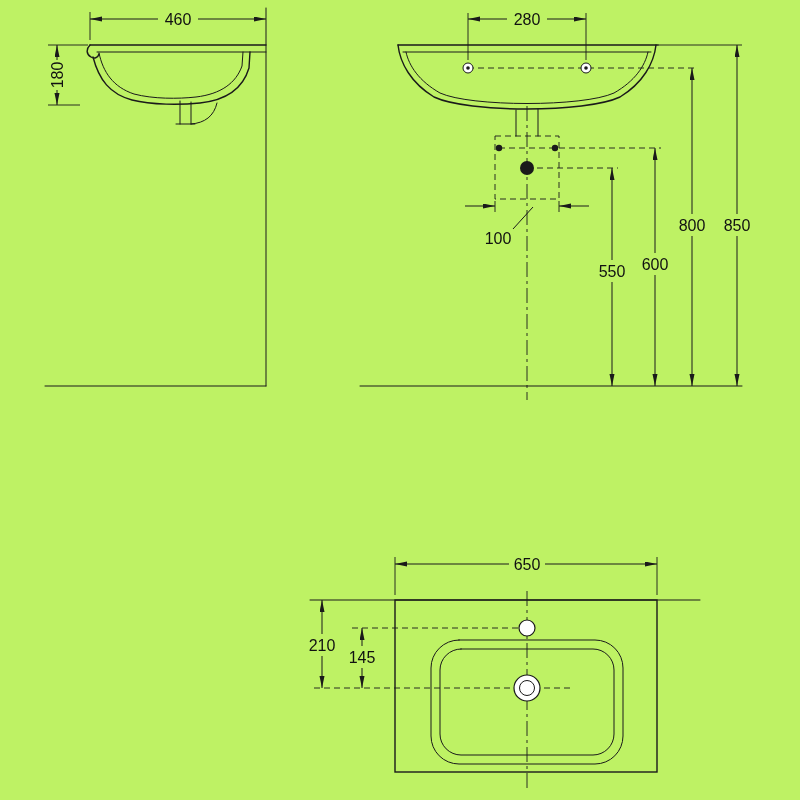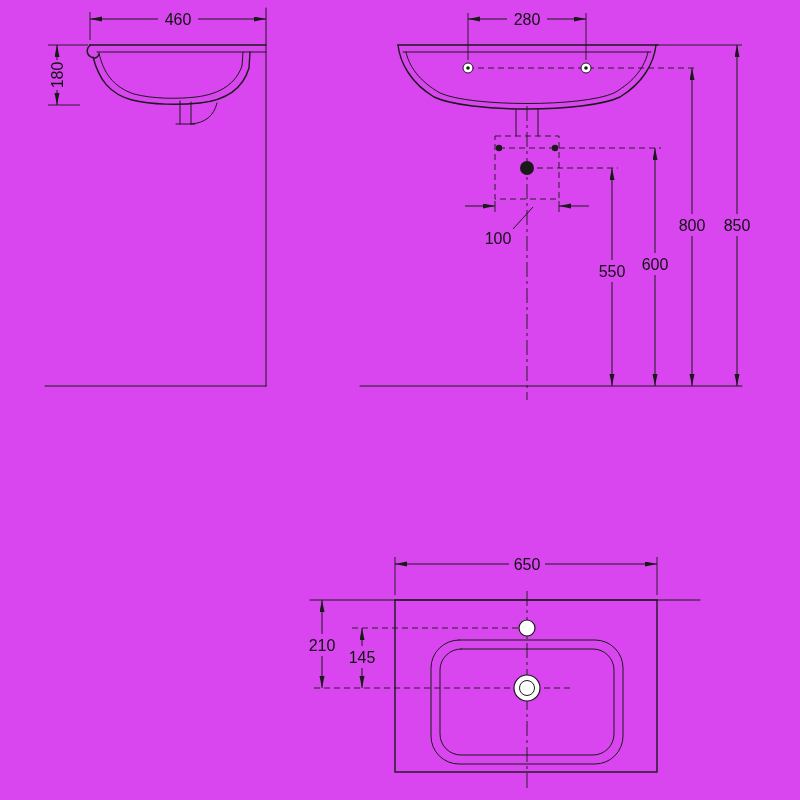--- a/index.html
+++ b/index.html
@@ -1,16 +1,16 @@
 <!DOCTYPE html>
 <html><head>
 <meta charset="utf-8">
 <style>
   html,body{margin:0;padding:0;background:#ffffff;}
-  .stage{width:800px;height:800px;position:relative;background:#d946ef;
+  .stage{width:800px;height:800px;position:relative;background:#bef264;
          font-family:"Liberation Sans", sans-serif;}
   svg{display:block;}
   .geo   {stroke:#1a1a1a;stroke-width:1.4;fill:none;stroke-linecap:round;}
   .geo2  {stroke:#1a1a1a;stroke-width:1;fill:none;stroke-linecap:round;}
   .dim   {stroke:#1a1a1a;stroke-width:1;fill:none;}
   .ext   {stroke:#1a1a1a;stroke-width:0.9;fill:none;}
   .dash  {stroke:#1a1a1a;stroke-width:0.9;fill:none;stroke-dasharray:6 4;}
   .cline {stroke:#1a1a1a;stroke-width:0.9;fill:none;stroke-dasharray:15 4 3 4;}
   .dimtxt{font-family:"Liberation Sans", sans-serif;font-size:16px;fill:#111111;
           text-anchor:middle;dominant-baseline:central;}

